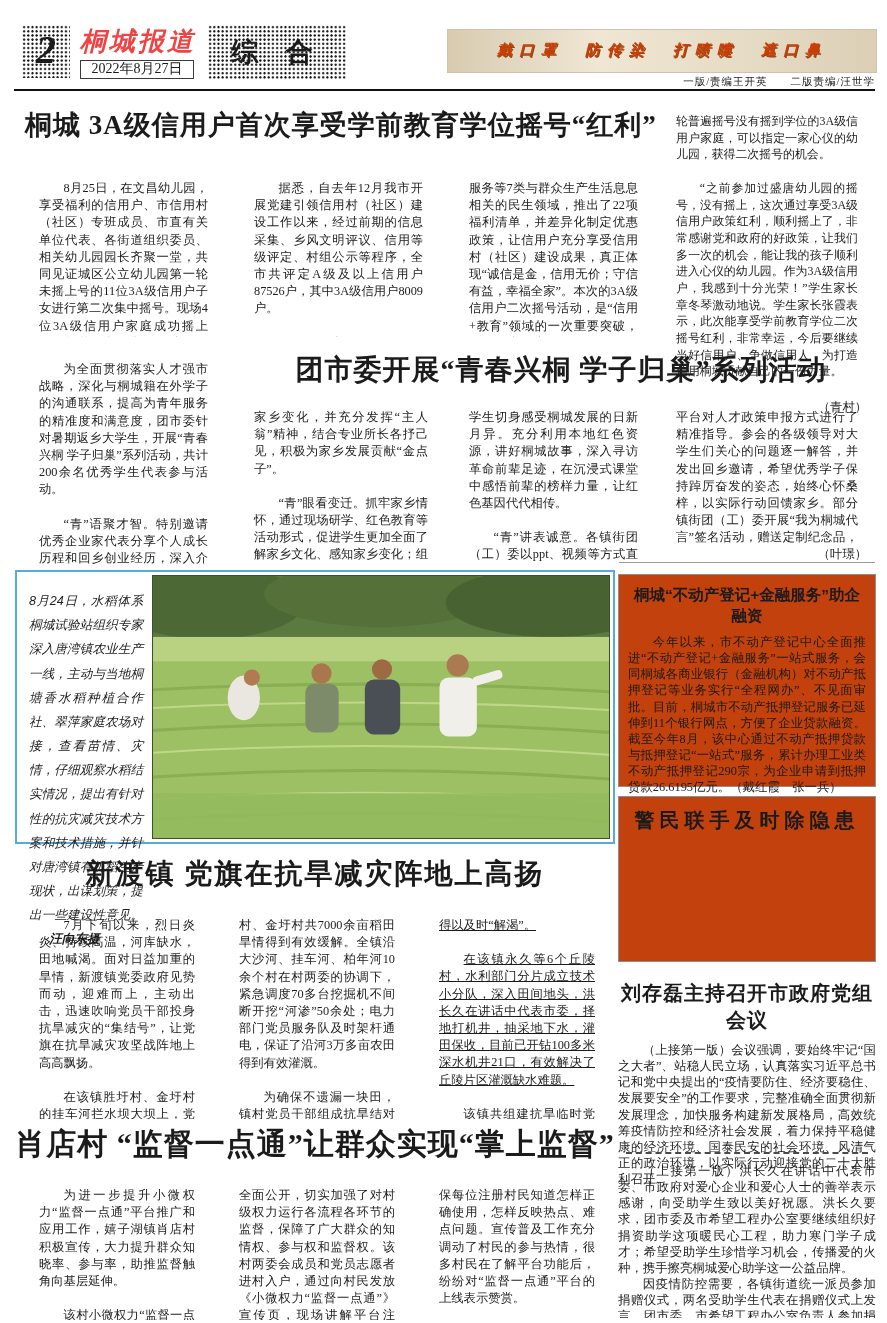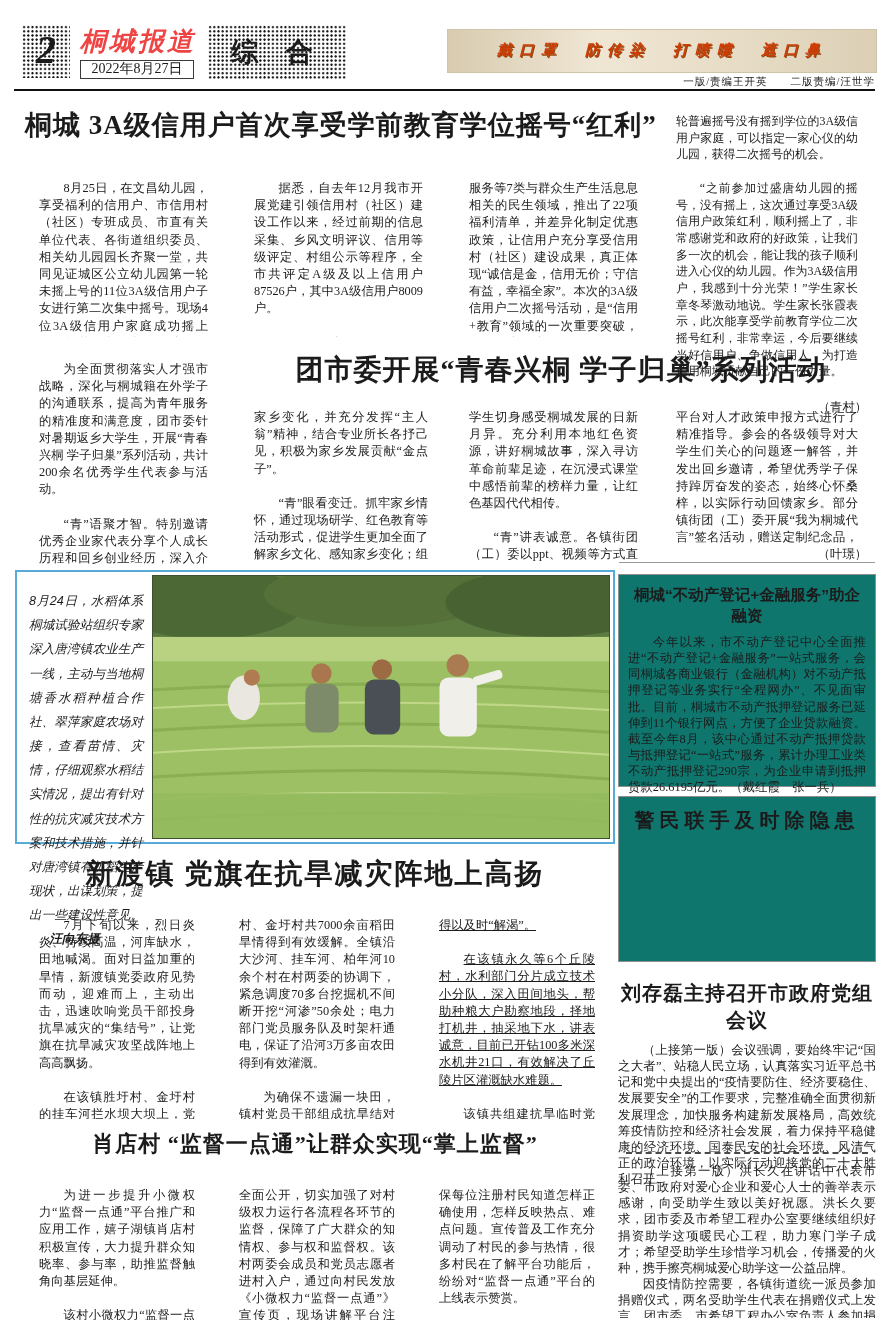--- a/index.html
+++ b/index.html
@@ -19,35 +19,35 @@
         border:1px solid #cfc3aa;text-align:center;line-height:40px;}
   .banner span{color:#cf3c06;font-weight:bold;font-style:italic;font-size:15px;letter-spacing:7px;
         text-shadow:1px 1px 0 #8d4a12;}
   .editors{font-size:10.5px;text-align:right;color:#222;letter-spacing:1px;}
   .rule{background:#111;}
   
   .hl{font-weight:bold;text-align:center;white-space:nowrap;}
   .hl1{font-size:27px;letter-spacing:1px;line-height:46px;}
   .hl2{font-size:28px;letter-spacing:1px;line-height:40px;}
   .hl3{font-size:28px;letter-spacing:2px;line-height:40px;}
-  .hl4{font-size:22px;letter-spacing:1px;line-height:40px;}
+  .hl4{font-size:30px;letter-spacing:1px;line-height:40px;}
   
   .col{font-size:12.3px;line-height:1.40;text-align:justify;overflow:hidden;}
   .col p{margin:17px;text-indent:2em;}
   .col.flush p:first-child{text-indent:0;}
   .byline{text-align:right;font-size:12.3px;padding-right:8px;margin-top:2px;}
   
   .photowrap{border:2px solid #58abd8;background:#fff;display:flex;padding:3px;box-sizing:border-box;}
   .caption{width:132px;padding:14px 9px 6px 9px;box-sizing:border-box;font-style:italic;
            font-size:12.6px;line-height:1.92;text-align:justify;font-family:Liberation Sans, sans-serif;}
   .caption .credit{margin-left:1.6em;font-weight:bold;}
   .photo{flex:1;border:1px solid #3c5030;overflow:hidden;}
   .photo svg{display:block;width:100%;height:100%;}
   
-  .sbox{border:1px solid #8f8f8f;background:#0f766e;padding:8px 9px 6px 9px;box-sizing:border-box;}
+  .sbox{border:1px solid #8f8f8f;background:#c2410c;padding:8px 9px 6px 9px;box-sizing:border-box;}
   .stitle{font-weight:bold;text-align:center;margin:2px 0 7px 0;}
   .stitle1{font-size:15.5px;font-family:"Liberation Sans",sans-serif;letter-spacing:0px;}
   .stitle2{font-size:20px;letter-spacing:5px;}
   .stitle3{font-size:20px;letter-spacing:1px;text-align:center;font-weight:bold;margin:0 0 8px 0;}
   .rbody{font-size:12.4px;line-height:1.30;text-align:justify;}
   .rbody p{margin:0;text-indent:2em;}
   .dashed{border-top:2px dashed #4a4a4a;height:0;}
 </style>
 </head>
 <body>
@@ -176,21 +176,21 @@
   <div class="abs col" style="left:22px;top:900px;width:190px;height:219px;">
       <p>7月下旬以来，烈日炎炎、持续高温，河库缺水，田地喊渴。面对日益加重的旱情，新渡镇党委政府见势而动，迎难而上，主动出击，迅速吹响党员干部投身抗旱减灾的“集结号”，让党旗在抗旱减灾攻坚战阵地上高高飘扬。</p>
       <p>在该镇胜圩村、金圩村的挂车河拦水坝大坝上，党旗猎猎、党徽熠熠。“东水西引临时党支部”的党员突击队连续奋战48小时，建成长130米、宽10米、高3.5米的拦水坝，提前24小时实现开闸提水，胜圩</p>
     </div>
   <div class="abs col flush" style="left:222px;top:900px;width:190px;height:219px;">
       <p>村、金圩村共7000余亩稻田旱情得到有效缓解。全镇沿大沙河、挂车河、柏年河10余个村在村两委的协调下，紧急调度70多台挖掘机不间断开挖“河渗”50余处；电力部门党员服务队及时架杆通电，保证了沿河3万多亩农田得到有效灌溉。</p>
       <p>为确保不遗漏一块田，镇村党员干部组成抗旱结对帮扶服务队，在龙塘、姚板等村，村干部主动靠前帮助高坂田农户解决灌溉难题，联系调用“洒水车”，送水进田灌溉，连续多日，人停车不停，800余亩稻田</p>
     </div>
   <div class="abs col flush" style="left:422px;top:900px;width:190px;height:219px;text-decoration:underline;">
       <p>得以及时“解渴”。</p>
-      <p>在该镇永久等6个丘陵村，水利部门分片成立技术小分队，深入田间地头，帮助种粮大户勘察地段，择地打机井，抽采地下水，讲表诚意，目前已开钻100多米深水机井21口，有效解决了丘陵片区灌溉缺水难题。</p>
+      <p>在该镇永久等6个丘陵村，水利部门分片成立技术小分队，深入田间地头，洪长久在讲话中代表市委，择地打机井，抽采地下水，灌田保收，目前已开钻100多米深水机井21口，有效解决了丘陵片区灌溉缺水难题。</p>
       <p>该镇共组建抗旱临时党支部11个、党员突击队16支，设立党员先锋岗20余个，300余名党员干部正夜以继日地奋战在抗旱减灾一线。　（魏国庆 王泽洲）</p>
     </div>
 
   <div class="abs hl hl4" style="left:15px;top:1124px;width:600px;">肖店村 “监督一点通”让群众实现“掌上监督”</div>
   <div class="abs col" style="left:22px;top:1170px;width:190px;height:150px;">
       <p>为进一步提升小微权力“监督一点通”平台推广和应用工作，嬉子湖镇肖店村积极宣传，大力提升群众知晓率、参与率，助推监督触角向基层延伸。</p>
       <p>该村小微权力“监督一点通”平台操作员每日及时上传各项惠民资金发放内容的相关信息，对村级党务、村务、“三务”管理、权力运行过程、运行结果进行</p>
     </div>
   <div class="abs col flush" style="left:222px;top:1170px;width:190px;height:150px;">
       <p>全面公开，切实加强了对村级权力运行各流程各环节的监督，保障了广大群众的知情权、参与权和监督权。该村两委会成员和党员志愿者进村入户，通过向村民发放《小微权力“监督一点通”》宣传页，现场讲解平台注册、登录、查询公示事项、反映诉求等功能。对于年纪较大的村民，党员志愿者进行“面对面”“手把手”实操演练，现场答疑解惑，确</p>

